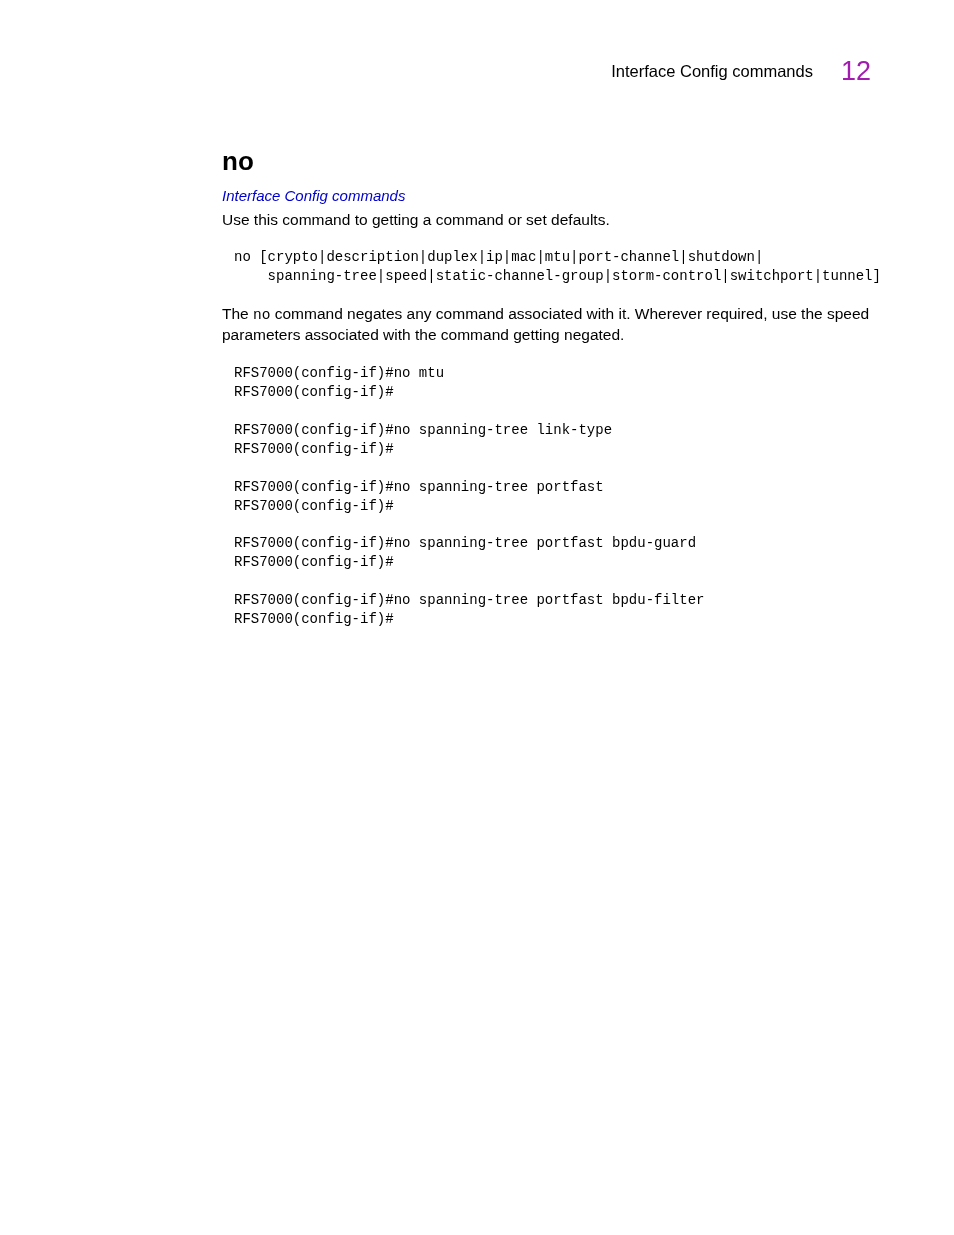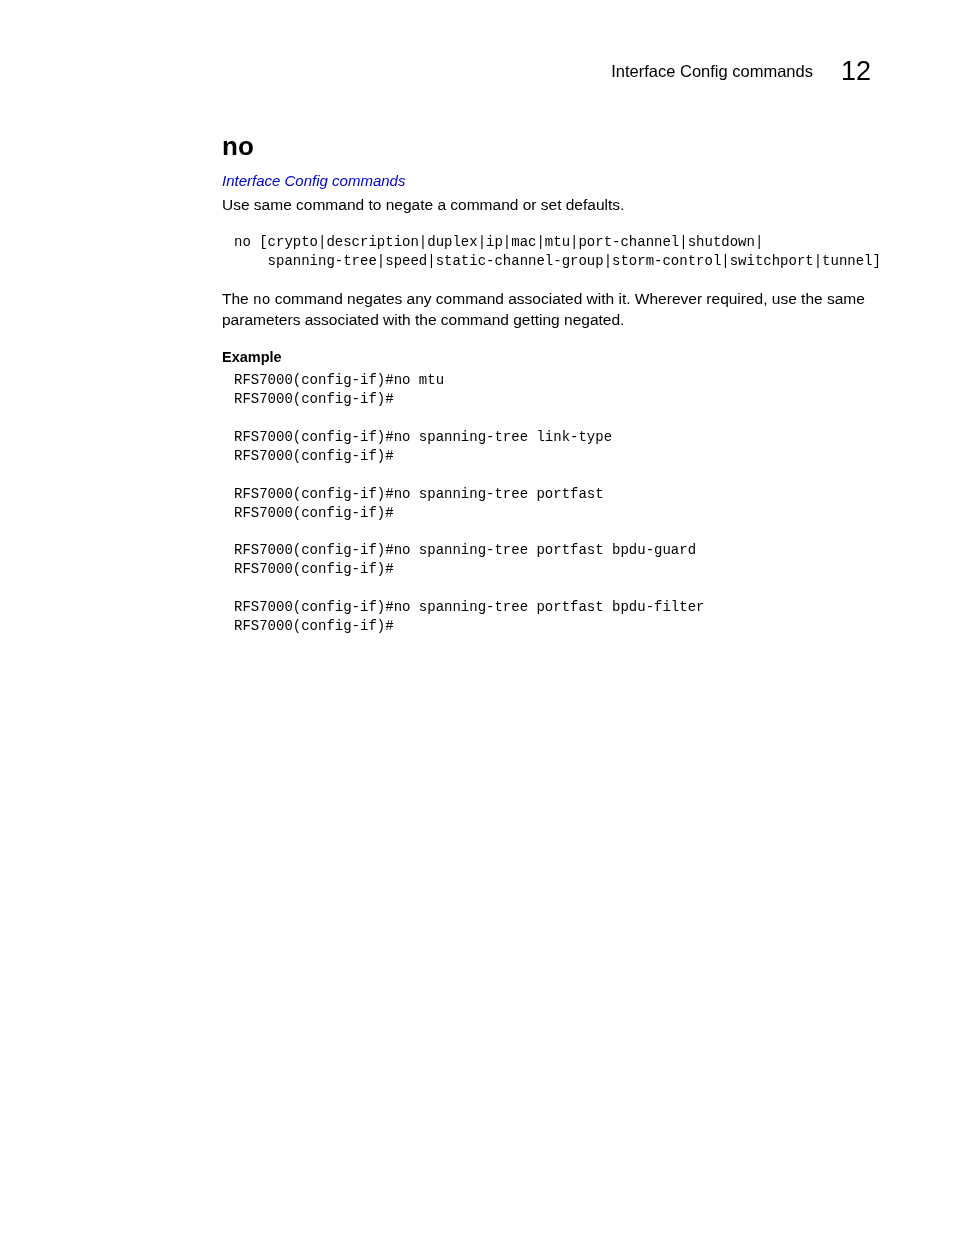--- a/index.html
+++ b/index.html
@@ -21,26 +21,26 @@
     align-items: center;
     gap: 28px;
   }
   .header-text {
     font-size: 16.5px;
     color: #000;
   }
   .header-num {
     font-size: 27px;
     font-weight: 400;
-    color: #000000;
+    color: #a21caf;
   }
   .content {
     position: absolute;
     left: 222px;
-    top: 131px;
+    top: 146px;
     width: 650px;
   }
   .cmd-title {
     font-size: 26px;
     font-weight: 700;
     margin: 0 0 10px 0;
   }
   .link {
     color: #0000cc;
     font-style: italic;
@@ -82,30 +82,29 @@
 <div class="header">
   <span class="header-text">Interface Config commands</span>
   <span class="header-num">12</span>
 </div>
 
 <div class="content">
   <h1 class="cmd-title">no</h1>
 
   <a class="link" href="#">Interface Config commands</a>
 
-  <p class="body-text">Use same command to negate a command or set defaults.</p>
+  <p class="body-text">Use this command to getting a command or set defaults.</p>
 
   <pre class="code">no [crypto|description|duplex|ip|mac|mtu|port-channel|shutdown|
     spanning-tree|speed|static-channel-group|storm-control|switchport|tunnel]</pre>
 
   <p class="param-para">
-    <span>The </span><code class="inline">no</code><span> command negates any command associated with it. Wherever required, use the same parameters associated with the command getting negated.</span>
+    <span>The </span><code class="inline">no</code><span> command negates any command associated with it. Wherever required, use the speed parameters associated with the command getting negated.</span>
   </p>
 
-  <p class="section-label">Example</p>
   <pre class="code">RFS7000(config-if)#no mtu
 RFS7000(config-if)#
 
 RFS7000(config-if)#no spanning-tree link-type
 RFS7000(config-if)#
 
 RFS7000(config-if)#no spanning-tree portfast
 RFS7000(config-if)#
 
 RFS7000(config-if)#no spanning-tree portfast bpdu-guard

